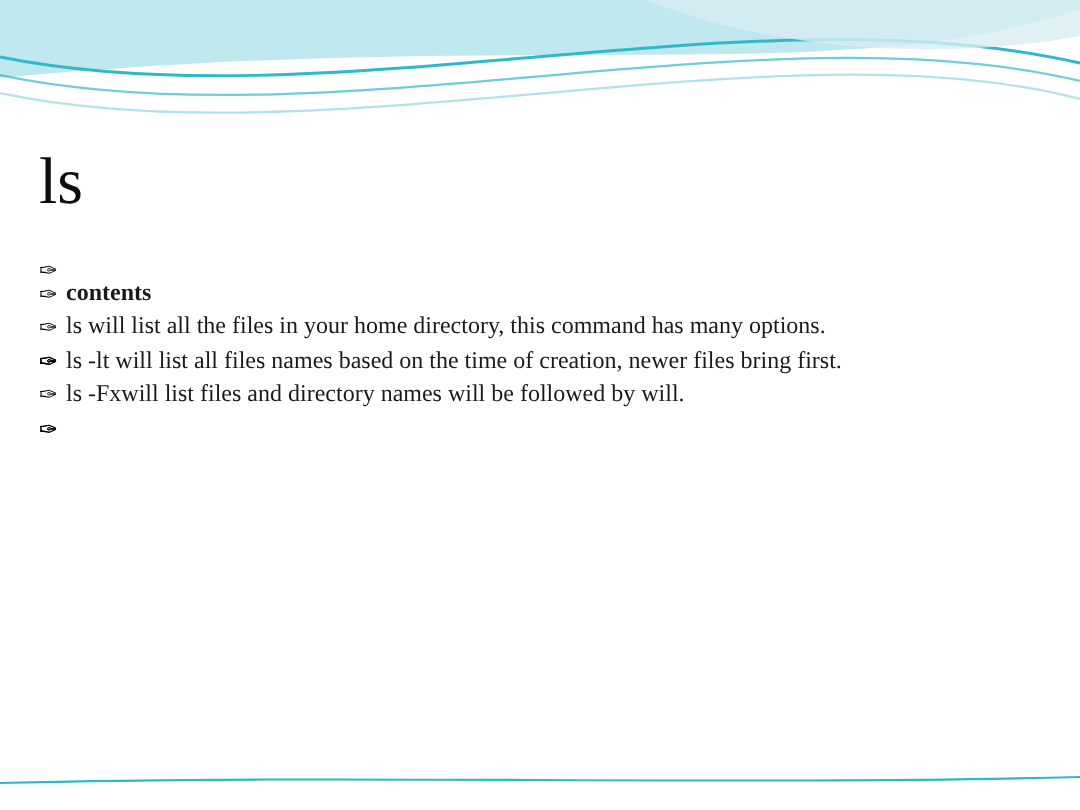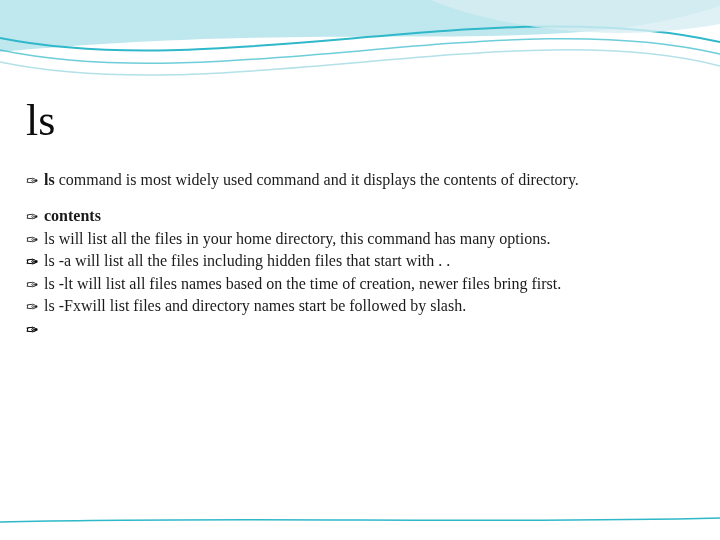--- a/index.html
+++ b/index.html
@@ -84,50 +84,46 @@
   <path d="M0,62 C220,108 520,14 720,66" stroke="#9fd9e2" stroke-width="1.5" fill="none" opacity="0.8"></path>
   <path d="M430,0 C500,28 610,44 720,24 L720,0 Z" fill="#d7eef2" opacity="0.8"></path>
 </svg>
 
 <div class="title">ls</div>
 
 <div class="body">
 
   <div class="item">
     <span class="bullet">✑</span>
-    <span>
-      <span class="bold">ls </span><span>command is most widely used command and it displays the contents of directory.</span>
-    </span>
   </div>
 
   <div class="gap"></div>
 
   <div class="item">
     <span class="bullet">✑</span>
     <span class="bold">contents</span>
   </div>
 
   <div class="item">
     <span class="bullet">✑</span>
     <span>ls will list all the files in your home directory, this command has many options.</span>
   </div>
   <div class="item">
     <span class="bullet">✑</span>
   </div>
   <div class="item">
     <span class="bullet">✑</span>
-    <span>ls -a will list all the files including hidden files that start with . .</span>
   </div>
   <div class="item">
     <span class="bullet">✑</span>
     <span>ls -lt will list all files names based on the time of creation, newer files bring first.</span>
   </div>
   <div class="item">
     <span class="bullet">✑</span>
-    <span>ls -Fxwill list files and directory names start be followed by slash.</span>
+    <span>ls -Fxwill list files and directory names will be followed by will.</span>
   </div>
   <div class="item">
     <span class="bullet">✑</span>
   </div>
   <div class="item">
     <span class="bullet">✑</span>
   </div>
 
 </div>
 

